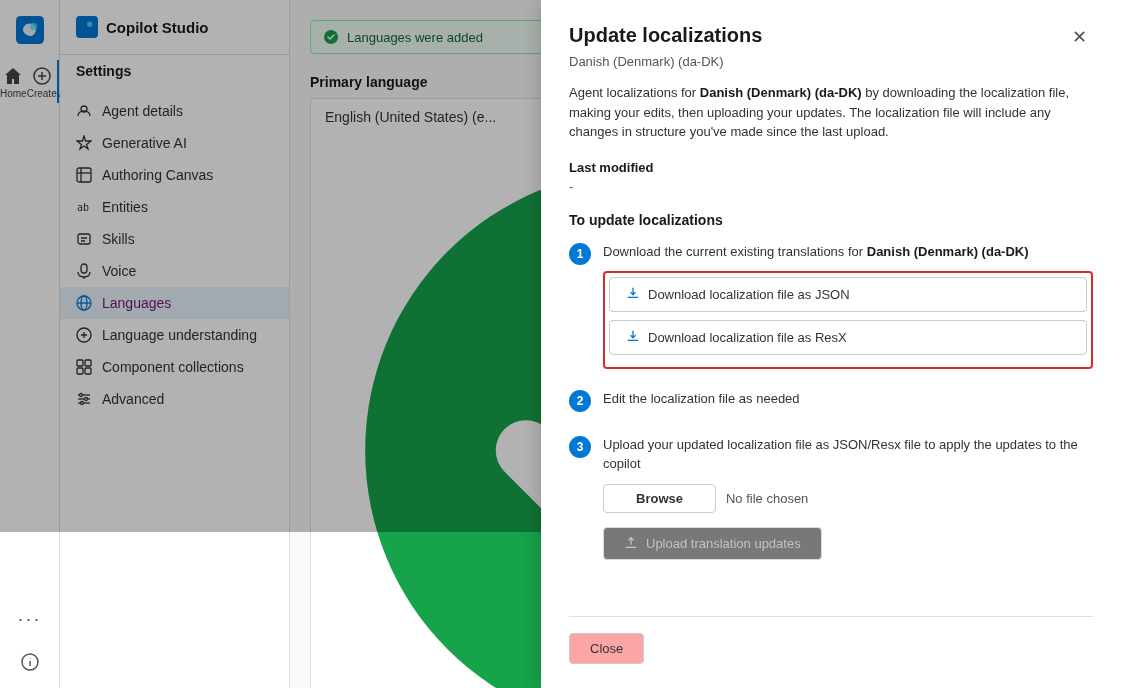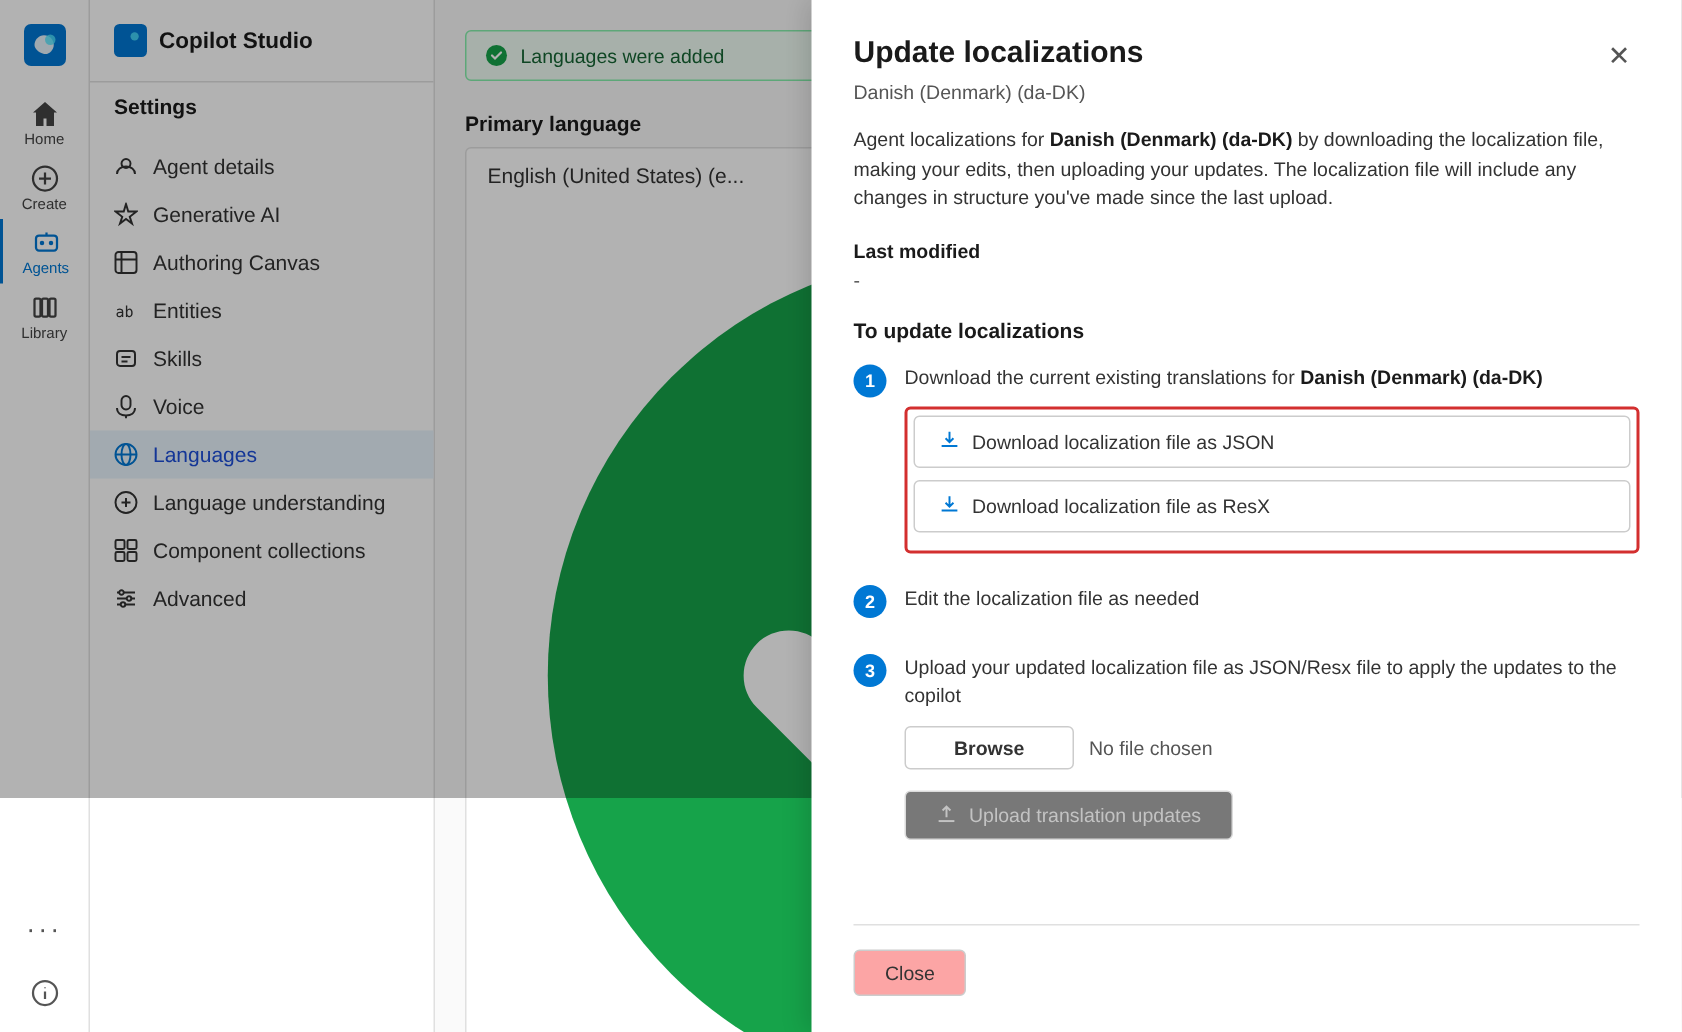--- a/index.html
+++ b/index.html
@@ -21,21 +21,21 @@
       display: flex;
       flex-direction: column;
       align-items: center;
       padding: 8px 0;
       gap: 4px;
       height: 688px;
       flex-shrink: 0;
     }
     .nav-icon-group {
       display: flex;
-      flex-direction: column;
+      flex-direction: row;
       align-items: center;
       width: 100%;
     }
     .nav-item {
       display: flex;
       flex-direction: column;
       align-items: center;
       justify-content: center;
       width: 100%;
       padding: 6px 0 4px;
@@ -441,21 +441,21 @@
         <line x1="8" y1="14" x2="8" y2="16"></line>
       </svg>
     <span>Voice</span>
   </div>
   <div class="sidebar-item active">
     <svg viewBox="0 0 16 16" fill="none" stroke="#0078d4" stroke-width="1.3">
         <circle cx="8" cy="8" r="7"></circle>
         <ellipse cx="8" cy="8" rx="3" ry="7"></ellipse>
         <line x1="1" y1="8" x2="15" y2="8"></line>
       </svg>
-    <span style="color:#1d4ed8">Languages</span>
+    <span style="color:#701a75">Languages</span>
   </div>
   <div class="sidebar-item">
     <svg viewBox="0 0 16 16" fill="none" stroke="currentColor" stroke-width="1.3">
         <circle cx="8" cy="8" r="7"></circle>
         <path d="M5 8h6M8 5v6"></path>
       </svg>
     <span>Language understanding</span>
   </div>
   <div class="sidebar-item">
     <svg viewBox="0 0 16 16" fill="none" stroke="currentColor" stroke-width="1.3">

